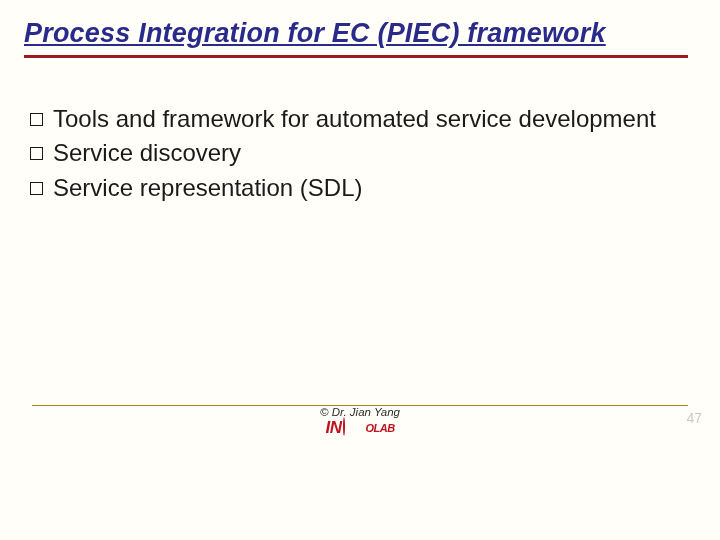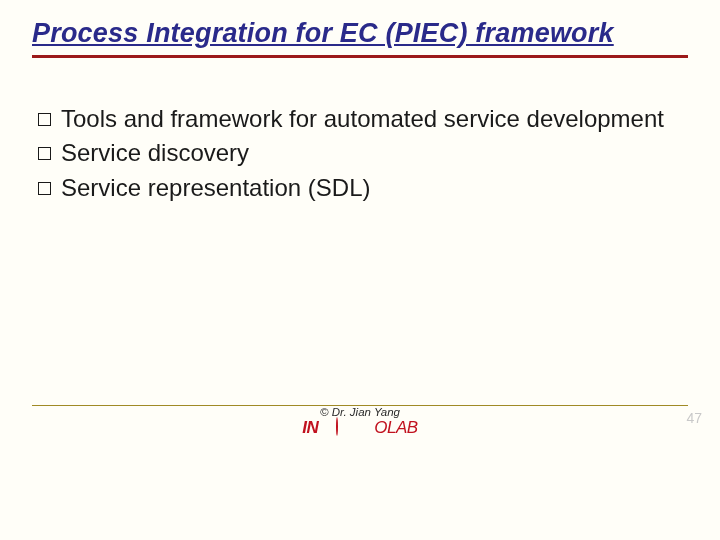--- a/index.html
+++ b/index.html
@@ -5,21 +5,21 @@
     * { margin: 0; padding: 0; box-sizing: border-box; }
     html, body { width: 720px; height: 540px; overflow: hidden; }
     body {
       background: #fffef8;
       font-family: Arial, Helvetica, sans-serif;
       position: relative;
     }
     .slide {
       width: 720px;
       height: 452px;
-      padding: 18px 32px 0 32px;
+      padding: 18px 32px 0 24px;
       position: relative;
     }
     .title {
       color: #2a2a8a;
       font-size: 27px;
       font-weight: bold;
       font-style: italic;
       text-decoration: underline;
       letter-spacing: 0.2px;
       padding-bottom: 8px;
@@ -79,21 +79,21 @@
       flex-direction: column;
     }
     .copyright {
       font-size: 11.5px;
       font-style: italic;
       color: #2a2a2a;
     }
     .logo {
       display: flex;
       align-items: center;
-      gap: 18px;
+      gap: 2px;
     }
     .logo-in {
       color: #c1121f;
       font-weight: 900;
       font-size: 17px;
       font-style: italic;
       letter-spacing: -0.5px;
     }
     .logo-f {
       position: relative;
@@ -104,22 +104,22 @@
       width: 18px;
       height: 18px;
       border-radius: 50%;
       background:
         radial-gradient(circle at 30% 30%, #ffec99 0%, #f0c419 40%, #c1121f 100%);
       border: 1.5px solid #c1121f;
       position: relative;
     }
     .logo-olab {
       color: #c1121f;
-      font-weight: 400;
-      font-size: 17px;
+      font-weight: 700;
+      font-size: 11px;
       font-style: italic;
       letter-spacing: -0.5px;
     }
     .page-num {
       position: absolute;
       right: 18px;
       bottom: 26px;
       font-size: 14px;
       color: #c9c9c9;
     }

